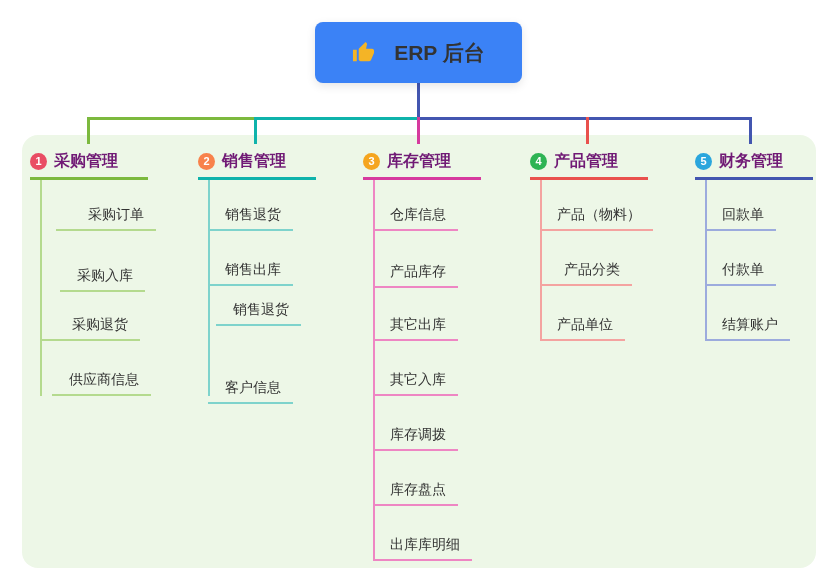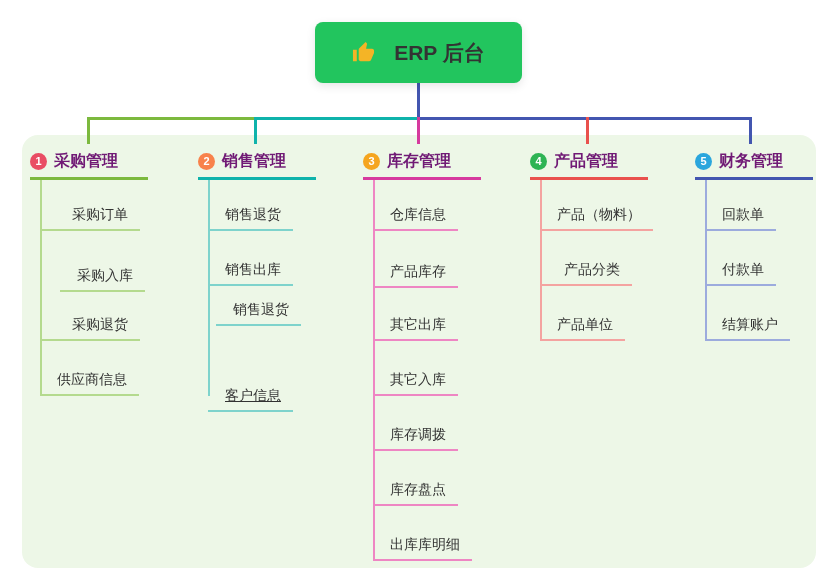--- a/index.html
+++ b/index.html
@@ -6,21 +6,21 @@
   body {
     width:839px; height:588px; position:relative; background:#ffffff;
     font-family:"Liberation Sans","DejaVu Sans",sans-serif; overflow:hidden;
   }
   .panel {
     position:absolute; left:22px; top:135px; width:794px; height:433px;
     background:#edf7e7; border-radius:16px;
   }
   .root-card {
     position:absolute; left:315px; top:22px; width:207px; height:61px;
-    background:#22c55e; border-radius:8px;
+    background:#3b82f6; border-radius:8px;
     box-shadow:0 3px 10px rgba(0,0,0,0.10), 0 0 1px rgba(0,0,0,0.06);
     display:flex; align-items:center; justify-content:center; gap:19px; z-index:3;
   }
   .root-label { font-size:21px; color:#333333; font-weight:600; white-space:nowrap; }
   .thumb { display:flex; align-items:center; }
   .conn { position:absolute; }
   .branch-title {
     position:absolute; width:118px; box-sizing:border-box;
     display:flex; align-items:center; gap:7px;
     padding:5px 0 6px 0; border-bottom:3px solid #999;
@@ -52,33 +52,33 @@
     <div class="conn" style="left: 417px; top: 117px; width: 3px; height: 27px; background: rgb(214, 58, 158);"></div>
     <div class="conn" style="left: 586px; top: 117px; width: 3px; height: 27px; background: rgb(233, 81, 77);"></div>
     <div class="conn" style="left: 749px; top: 117px; width: 3px; height: 27px; background: rgb(67, 86, 176);"></div>
   </div>
 <div id="branches">
     <div class="branch-title" style="left: 30px; top: 146px; border-bottom-color: rgb(124, 185, 62);">
       <span class="badge" style="background: rgb(233, 77, 100);">1</span>
       <span class="branch-label">采购管理</span>
     </div>
     <div class="child-vline" style="left: 40px; top: 180px; height: 216px; background: rgb(180, 218, 142);"></div>
-    <div class="child-item" style="left: 40px; top: 195px; border-bottom-color: rgb(180, 218, 142); padding-left: 32px;">采购订单</div>
+    <div class="child-item" style="left: 56px; top: 195px; border-bottom-color: rgb(180, 218, 142); padding-left: 32px;">采购订单</div>
     <div class="child-item" style="left: 40px; top: 256px; border-bottom-color: rgb(180, 218, 142); margin-left: 20px;">采购入库</div>
     <div class="child-item" style="left: 40px; top: 305px; border-bottom-color: rgb(180, 218, 142); padding-left: 32px;">采购退货</div>
-    <div class="child-item" style="left: 40px; top: 360px; border-bottom-color: rgb(180, 218, 142);">供应商信息</div>
+    <div class="child-item" style="left: 52px; top: 360px; border-bottom-color: rgb(180, 218, 142);">供应商信息</div>
     <div class="branch-title" style="left: 198px; top: 146px; border-bottom-color: rgb(15, 179, 171);">
       <span class="badge" style="background: rgb(248, 130, 75);">2</span>
       <span class="branch-label">销售管理</span>
     </div>
     <div class="child-vline" style="left: 208px; top: 180px; height: 216px; background: rgb(126, 211, 204);"></div>
     <div class="child-item" style="left: 208px; top: 195px; border-bottom-color: rgb(126, 211, 204);">销售退货</div>
     <div class="child-item" style="left: 208px; top: 250px; border-bottom-color: rgb(126, 211, 204);">销售出库</div>
     <div class="child-item" style="left: 208px; top: 290px; border-bottom-color: rgb(126, 211, 204); margin-left: 8px;">销售退货</div>
-    <div class="child-item" style="left: 208px; top: 376px; border-bottom-color: rgb(126, 211, 204); text-decoration: underline;">客户信息</div>
+    <div class="child-item" style="left: 208px; top: 368px; border-bottom-color: rgb(126, 211, 204);">客户信息</div>
     <div class="branch-title" style="left: 363px; top: 146px; border-bottom-color: rgb(214, 58, 158);">
       <span class="badge" style="background: rgb(245, 165, 31);">3</span>
       <span class="branch-label">库存管理</span>
     </div>
     <div class="child-vline" style="left: 373px; top: 180px; height: 381px; background: rgb(238, 134, 195);"></div>
     <div class="child-item" style="left: 373px; top: 195px; border-bottom-color: rgb(238, 134, 195);">仓库信息</div>
     <div class="child-item" style="left: 373px; top: 252px; border-bottom-color: rgb(238, 134, 195); text-align: right;">产品库存</div>
     <div class="child-item" style="left: 373px; top: 305px; border-bottom-color: rgb(238, 134, 195);">其它出库</div>
     <div class="child-item" style="left: 373px; top: 360px; border-bottom-color: rgb(238, 134, 195);">其它入库</div>
     <div class="child-item" style="left: 373px; top: 415px; border-bottom-color: rgb(238, 134, 195);">库存调拨</div>

